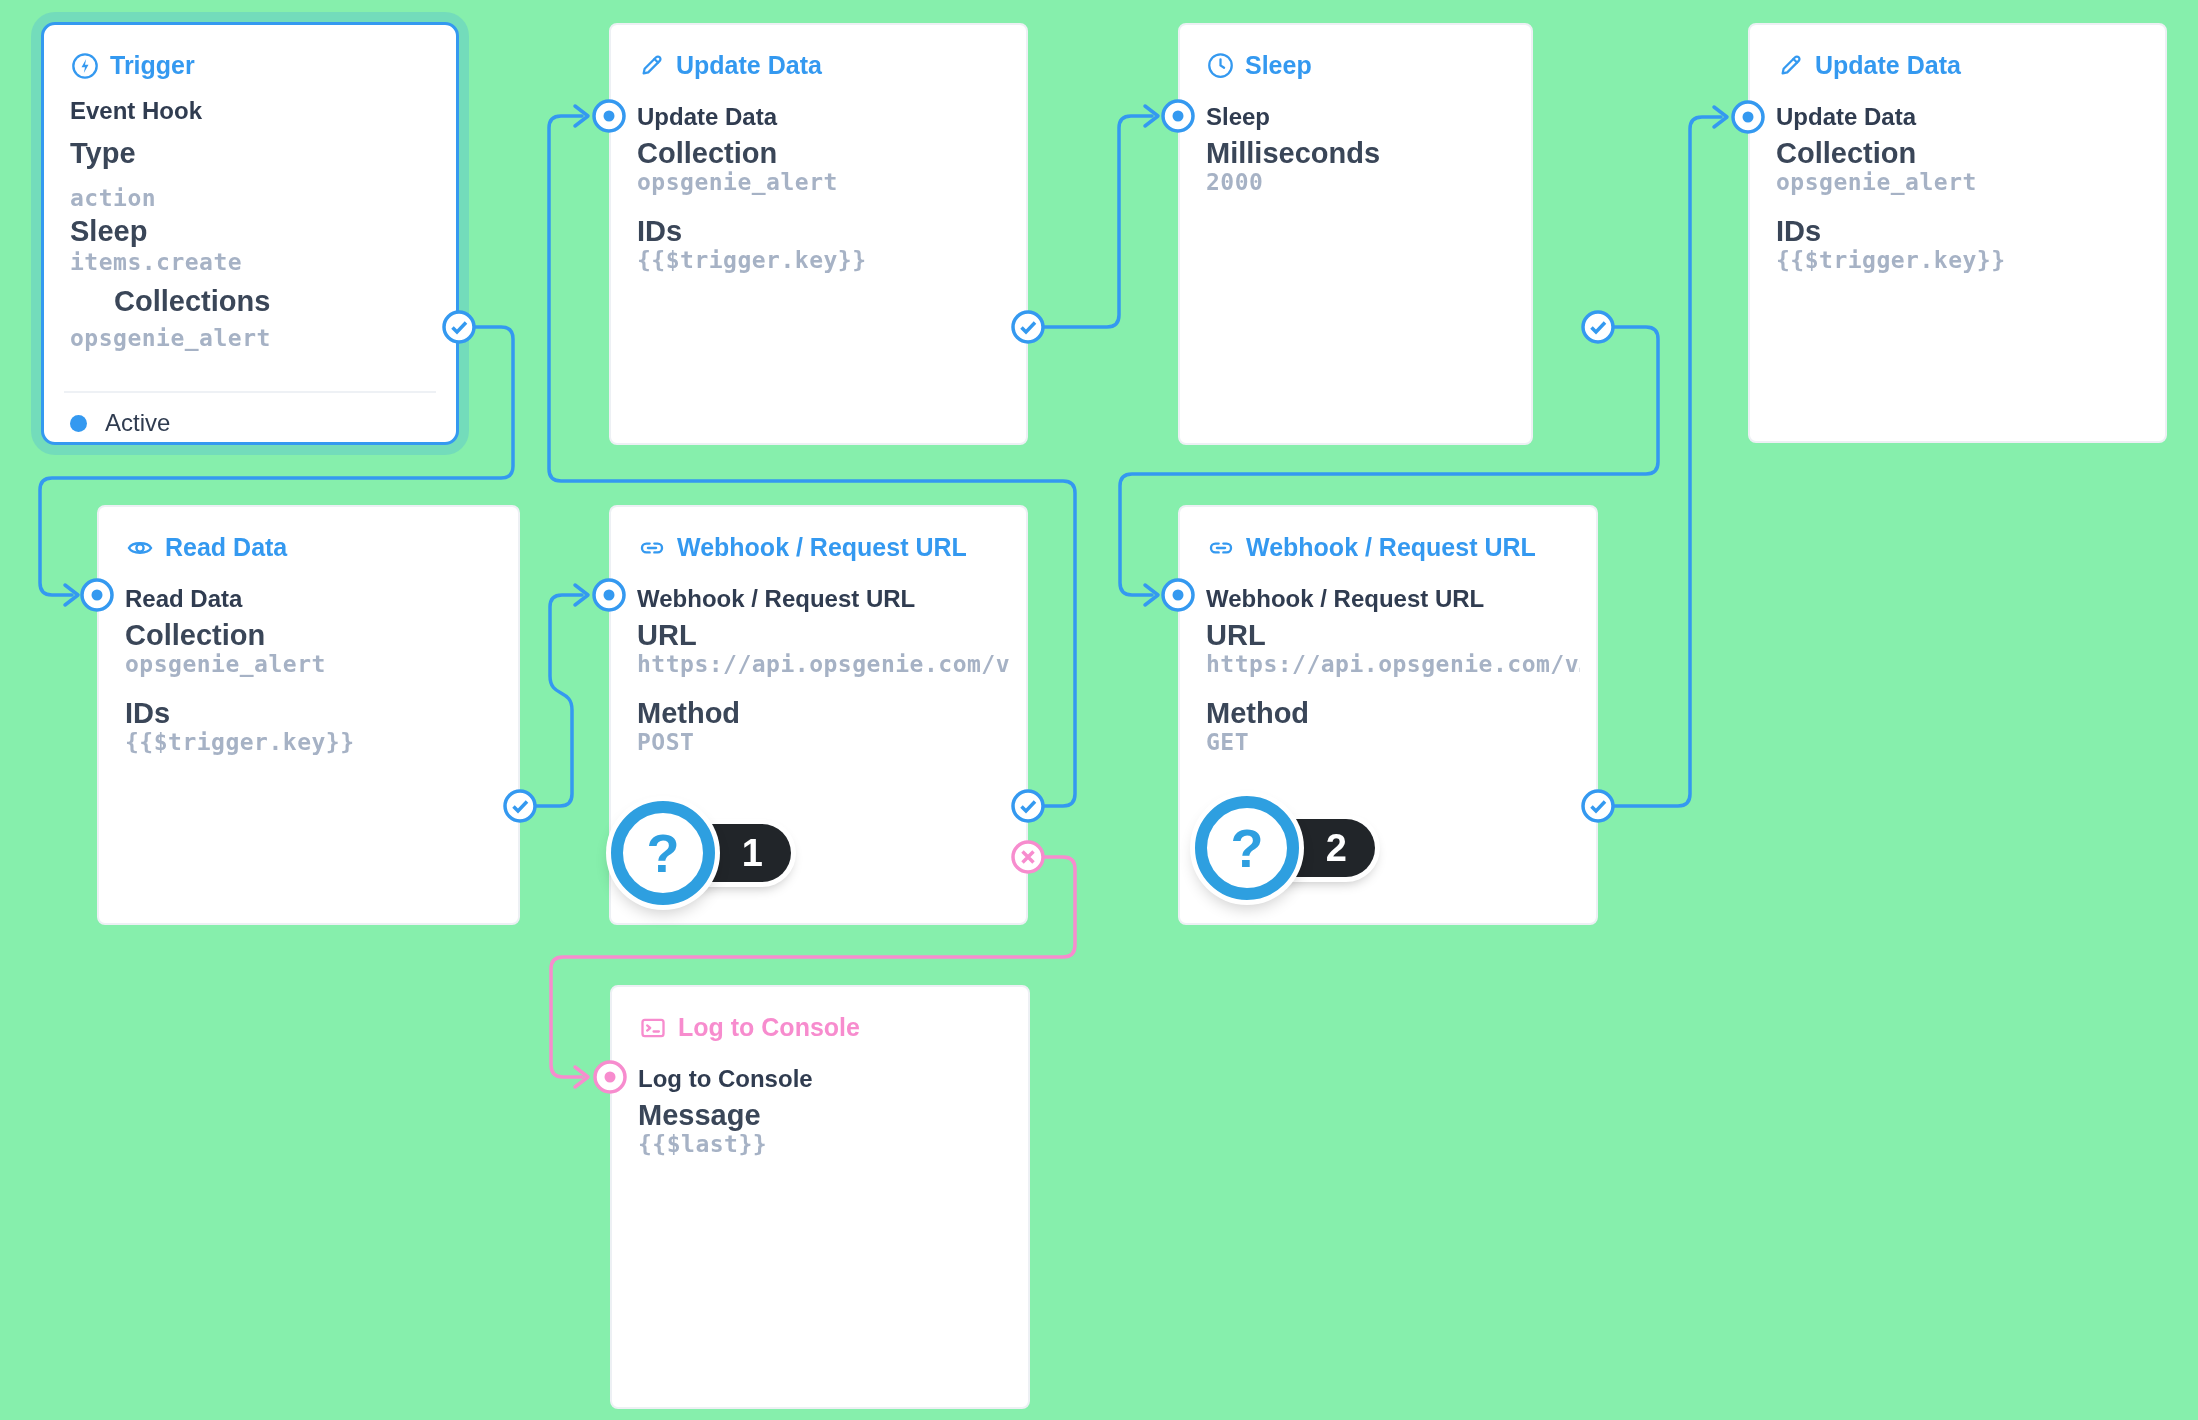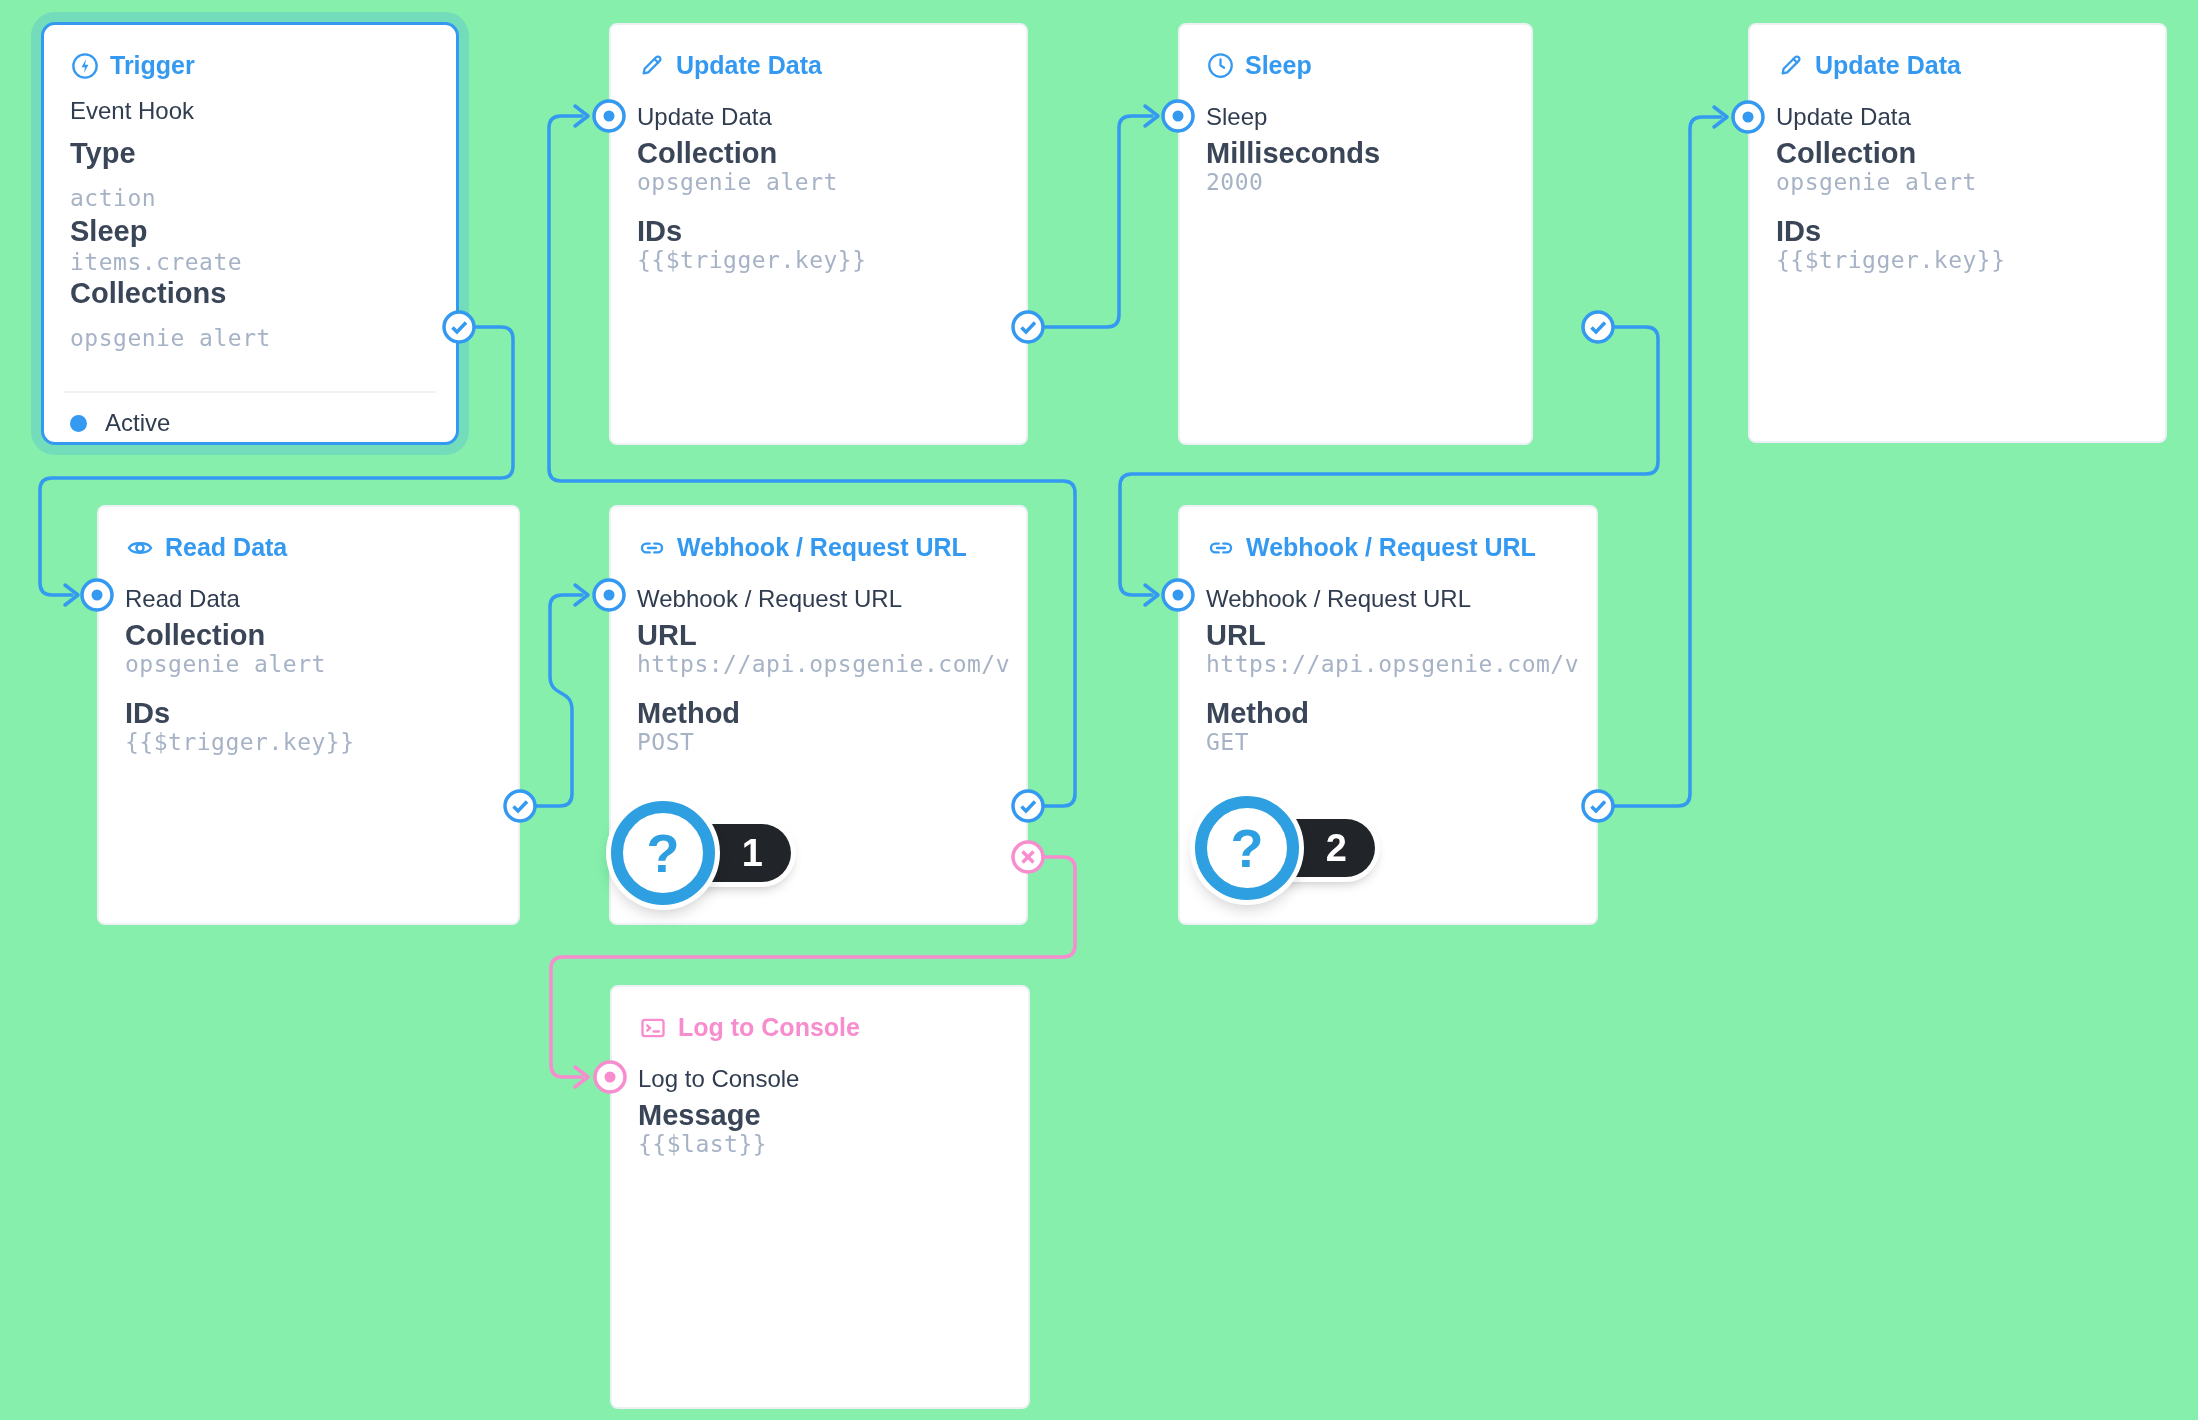--- a/index.html
+++ b/index.html
@@ -19,33 +19,33 @@
     border-radius:8px;}
   .card.trigger{border:3px solid var(--blue);border-radius:14px;
     box-shadow:0 0 0 10px rgba(52,153,240,0.22);}
 
   .title{position:absolute;top:26px;left:27px;display:flex;align-items:center;gap:11px;
     font-size:25px;font-weight:700;color:var(--blue);}
   .title.pink{color:var(--pink);}
   .title .icon{display:flex;align-items:center;}
 
   .row{position:absolute;left:26px;right:16px;font-size:24px;color:var(--ink);
-    white-space:nowrap;overflow:hidden;}
+    white-space:nowrap;overflow:hidden;font-weight:bold;}
   .row.name{top:78px;}
   .row.l1{top:112px;}  .row.v1{top:144px;}
   .row.l2{top:190px;}  .row.v2{top:222px;}
   .row.lbl{font-size:29px;font-weight:700;color:var(--label);}
   .row.mono{font-family:"DejaVu Sans Mono","Liberation Mono",monospace;
     font-size:23px;color:var(--mono);letter-spacing:0.5px;}
 
   
   .row.t-name{top:72px;}
   .row.t-l1{top:112px;} .row.t-v1{top:160px;}
   .row.t-l2{top:190px;} .row.t-v2{top:224px;}
-  .row.t-l3{top:252px;} .row.t-v3{top:300px;}
+  .row.t-l3{top:260px;margin-left:44px;} .row.t-v3{top:300px;}
   .t-divider{position:absolute;top:366px;left:20px;right:20px;height:2px;
     background:#eef1f5;}
   .t-status{position:absolute;top:384px;left:26px;display:flex;align-items:center;
     gap:18px;font-size:24px;color:var(--ink);}
   .t-status .dot{width:17px;height:17px;border-radius:50%;background:var(--blue);}
 
   svg.wires{position:absolute;left:0;top:0;pointer-events:none;}
 
   .badge-circle{position:absolute;width:104px;height:104px;border-radius:50%;
     background:#ffffff;border:12px solid #2e9fe0;color:#2e9fe0;

